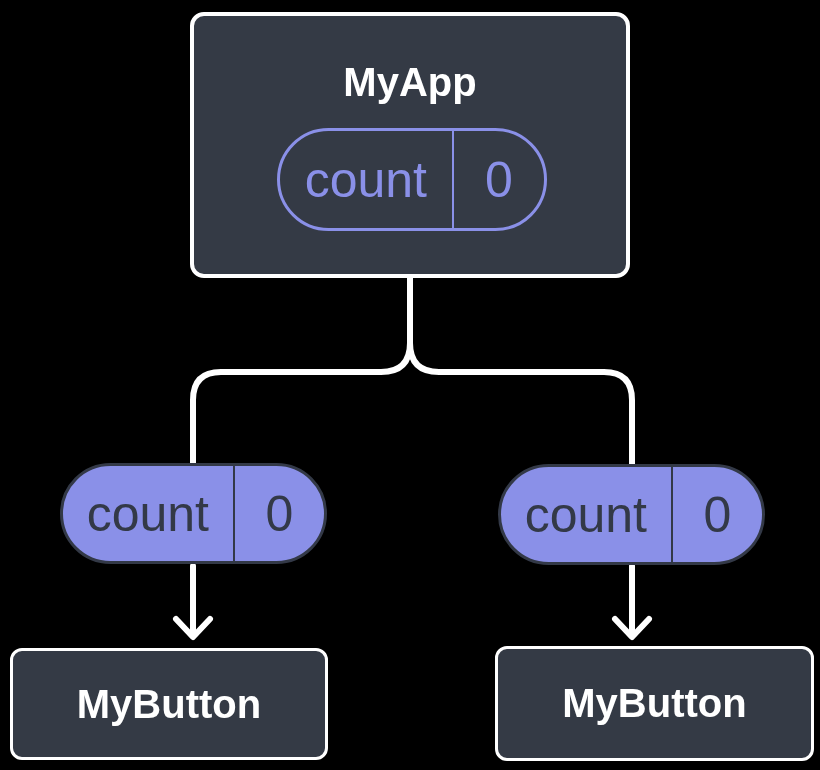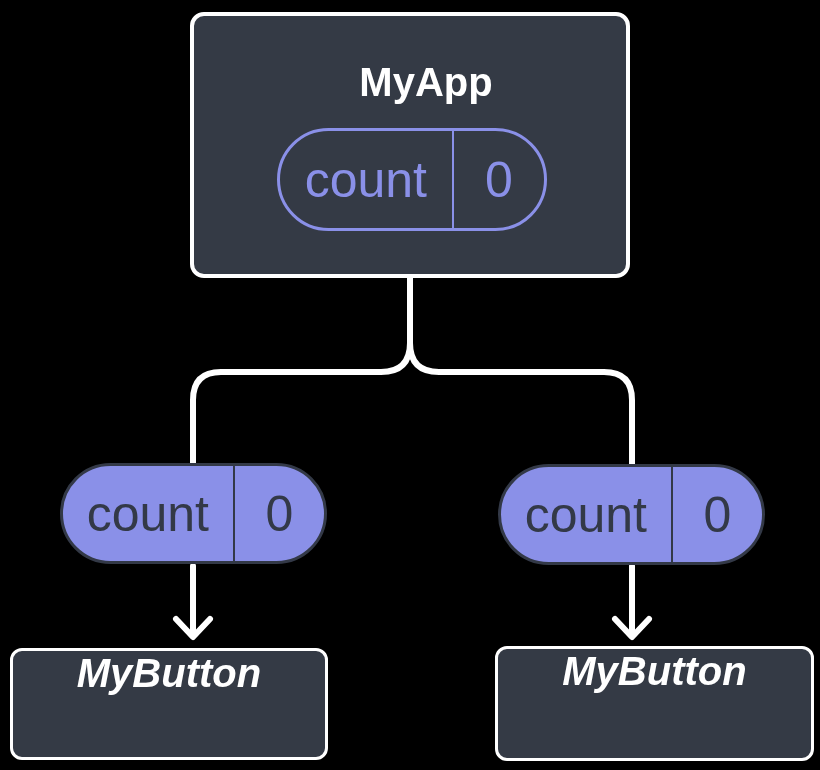--- a/index.html
+++ b/index.html
@@ -22,28 +22,28 @@
   }
   .wires{position:absolute;left:0;top:0;z-index:0;}
   .wire{stroke:var(--connector);stroke-width:6;fill:none;stroke-linecap:round;stroke-linejoin:round;}
 
   .node{position:absolute;box-sizing:border-box;background:var(--box-fill);z-index:1;}
   .node.root{
     left:190px;top:12px;width:440px;height:266px;
     border:4px solid var(--box-border);border-radius:14px;
   }
   .node-title{
-    position:absolute;left:16px;top:44px;width:100%;
+    position:absolute;left:0;top:44px;width:100%;
     text-align:center;color:var(--title-text);
     font-size:40px;font-weight:700;line-height:1.1;
   }
   .node.leaf{
-    display:flex;align-items:flex-start;justify-content:center;
+    display:flex;align-items:center;justify-content:center;
     border:3px solid var(--box-border);border-radius:12px;
-    color:var(--title-text);font-size:40px;font-weight:700;font-style:italic;
+    color:var(--title-text);font-size:40px;font-weight:700;
   }
   .leaf-left{left:10px;top:648px;width:318px;height:112px;}
   .leaf-right{left:495px;top:646px;width:319px;height:115px;}
 
   .pill{
     position:absolute;box-sizing:border-box;z-index:1;
     display:flex;border-radius:999px;font-size:50px;line-height:1;
   }
   .pill .cell{display:flex;align-items:center;justify-content:center;height:100%;}
   .pill .cell.label{flex:0 0 65%;}

